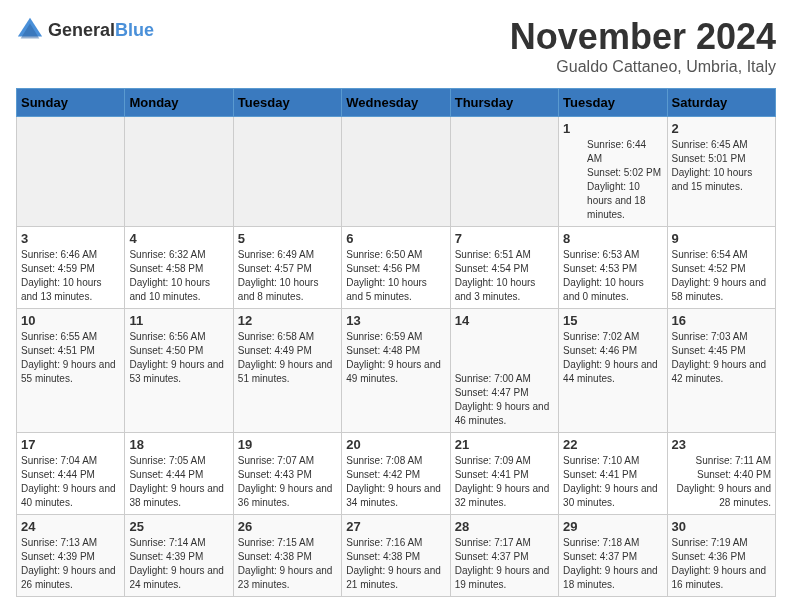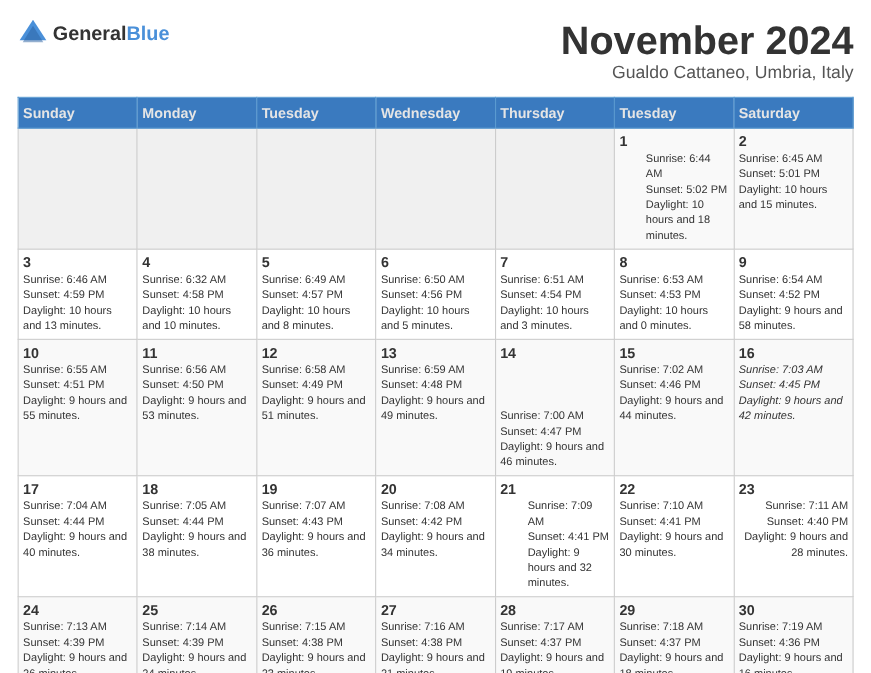--- a/index.html
+++ b/index.html
@@ -47,21 +47,21 @@
       font-size: 16px;
       color: #555;
     }
     table {
       width: 100%;
       border-collapse: collapse;
       table-layout: fixed;
     }
     thead tr th {
       background-color: #3a7abf;
-      color: #e5e5e5;
+      color: #000000;
       font-size: 13px;
       font-weight: bold;
       padding: 6px 4px;
       text-align: left;
       border: 1px solid #5a9ad0;
     }
     tbody tr td {
       border: 1px solid #ccc;
       vertical-align: top;
       padding: 4px;
@@ -215,21 +215,21 @@
 Daylight: 9 hours and 46 minutes.</div>
         </td>
         <td>
           <span class="day-number">15</span>
           <div class="day-info" style="white-space: pre-line;">Sunrise: 7:02 AM
 Sunset: 4:46 PM
 Daylight: 9 hours and 44 minutes.</div>
         </td>
         <td>
           <span class="day-number">16</span>
-          <div class="day-info" style="white-space: pre-line; font-style: italic;">Sunrise: 7:03 AM
+          <div class="day-info" style="white-space: pre-line;">Sunrise: 7:03 AM
 Sunset: 4:45 PM
 Daylight: 9 hours and 42 minutes.</div>
         </td>
       </tr>
       <tr>
         <td>
           <span class="day-number">17</span>
           <div class="day-info" style="white-space: pre-line;">Sunrise: 7:04 AM
 Sunset: 4:44 PM
 Daylight: 9 hours and 40 minutes.</div>
@@ -247,21 +247,21 @@
 Daylight: 9 hours and 36 minutes.</div>
         </td>
         <td>
           <span class="day-number">20</span>
           <div class="day-info" style="white-space: pre-line;">Sunrise: 7:08 AM
 Sunset: 4:42 PM
 Daylight: 9 hours and 34 minutes.</div>
         </td>
         <td>
           <span class="day-number">21</span>
-          <div class="day-info" style="white-space: pre-line; margin-left: 25px;">Sunrise: 7:09 AM
+          <div class="day-info" style="white-space: pre-line;">Sunrise: 7:09 AM
 Sunset: 4:41 PM
 Daylight: 9 hours and 32 minutes.</div>
         </td>
         <td>
           <span class="day-number">22</span>
           <div class="day-info" style="white-space: pre-line;">Sunrise: 7:10 AM
 Sunset: 4:41 PM
 Daylight: 9 hours and 30 minutes.</div>
         </td>
         <td>

